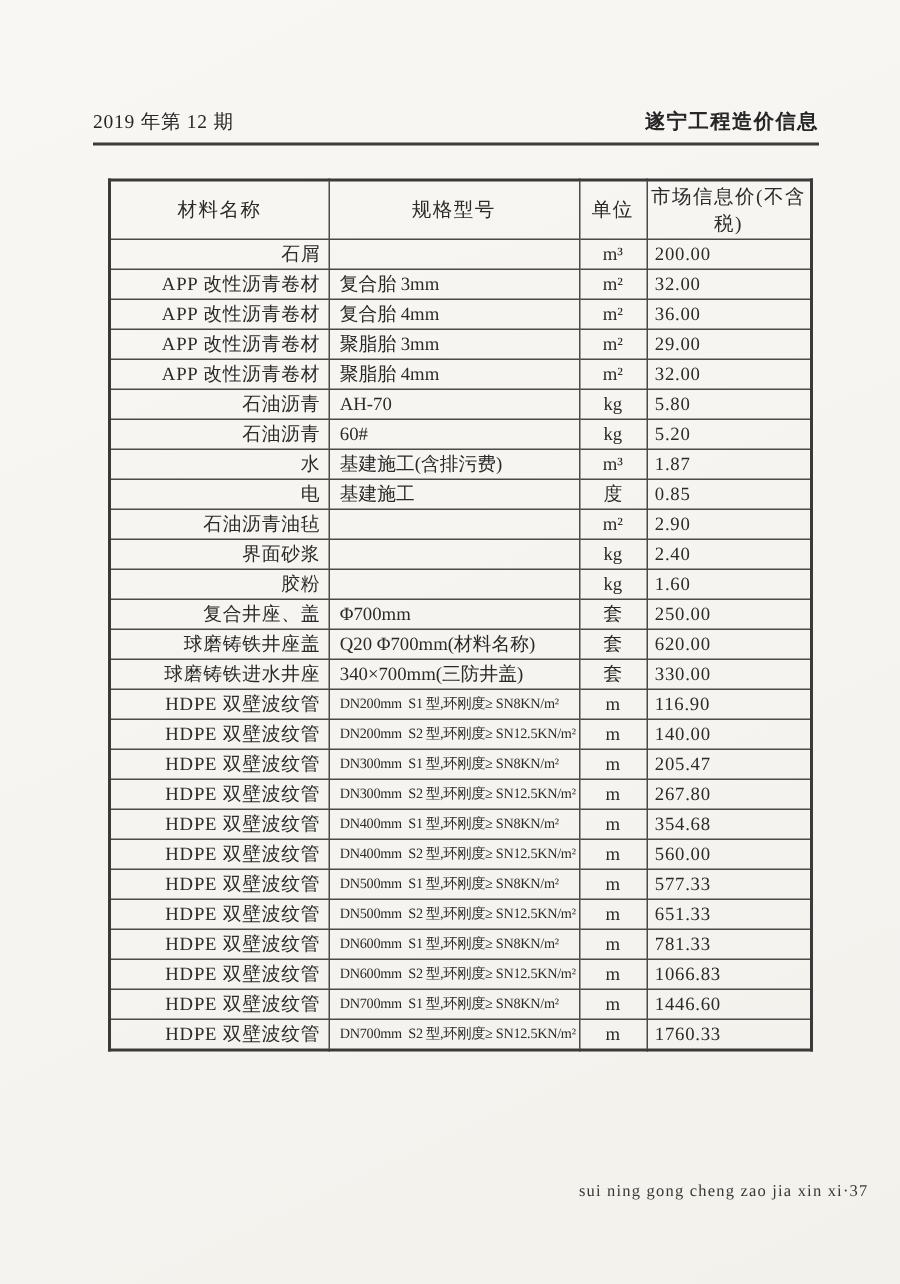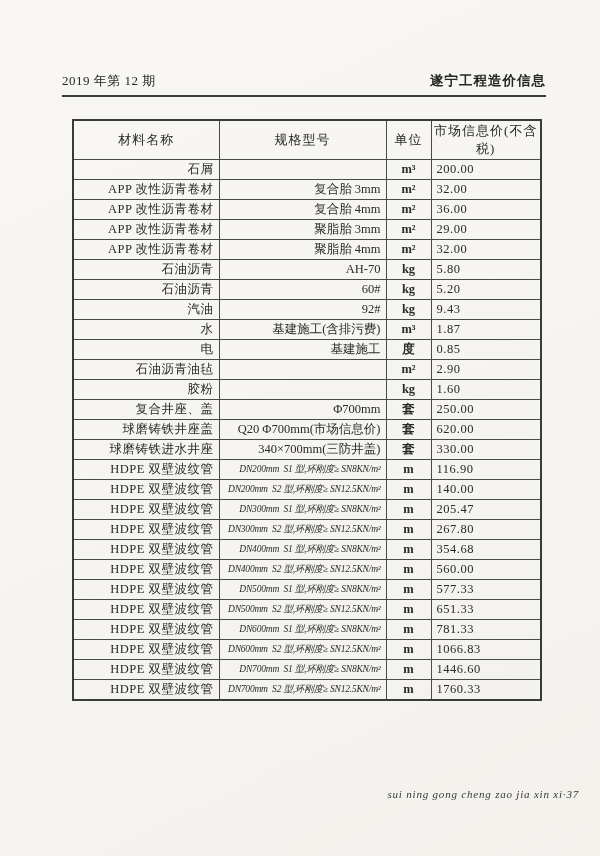--- a/index.html
+++ b/index.html
@@ -41,29 +41,29 @@
     letter-spacing:1px;
     color:#2a2a2a;
   }
   .price-table td {
     height:19px;
     font-size:12.5px;
     padding:0 5px;
     color:#2a2a2a;
   }
   td.cell-name  { padding-left:8px;  text-align:right; letter-spacing:0.5px; }
-  td.cell-spec  { padding-left:7px;  text-align:right; white-space:pre; }
-  td.cell-spec.small { font-size:9.5px; letter-spacing:-0.2px;font-style:italic; }
-  td.cell-unit  { text-align:center;font-weight:bold; }
+  td.cell-spec  { padding-left:7px;  text-align:left; white-space:pre; }
+  td.cell-spec.small { font-size:9.5px; letter-spacing:-0.2px; }
+  td.cell-unit  { text-align:center; }
   td.cell-price { text-align:left; letter-spacing:0.5px; }
 
   
   .page-footer {
     position:absolute; top:788px; right:60px;
-    font-size:11px; letter-spacing:0.8px; color:#383838;font-style:italic;
+    font-size:11px; letter-spacing:0.8px; color:#383838;
   }
 </style>
 </head>
 <body>
 
 <div class="page">
 
   <div class="page-header">
     <span class="issue-label">2019 年第 12 期</span>
     <span class="publication-title">遂宁工程造价信息</span>
@@ -121,58 +121,58 @@
       <td class="cell-unit">kg</td>
       <td class="cell-price">5.80</td>
     </tr>
         <tr>
       <td class="cell-name">石油沥青</td>
       <td class="cell-spec">60#</td>
       <td class="cell-unit">kg</td>
       <td class="cell-price">5.20</td>
     </tr>
         <tr>
-      <td class="cell-name">汽油</td>
-      <td class="cell-spec">92#</td>
-      <td class="cell-unit">kg</td>
-      <td class="cell-price">9.43</td>
-    </tr>
-        <tr>
       <td class="cell-name">水</td>
       <td class="cell-spec">基建施工(含排污费)</td>
       <td class="cell-unit">m³</td>
       <td class="cell-price">1.87</td>
     </tr>
         <tr>
       <td class="cell-name">电</td>
       <td class="cell-spec">基建施工</td>
       <td class="cell-unit">度</td>
       <td class="cell-price">0.85</td>
     </tr>
         <tr>
       <td class="cell-name">石油沥青油毡</td>
       <td class="cell-spec"></td>
       <td class="cell-unit">m²</td>
       <td class="cell-price">2.90</td>
     </tr>
         <tr>
+      <td class="cell-name">界面砂浆</td>
+      <td class="cell-spec"></td>
+      <td class="cell-unit">kg</td>
+      <td class="cell-price">2.40</td>
+    </tr>
+        <tr>
       <td class="cell-name">胶粉</td>
       <td class="cell-spec"></td>
       <td class="cell-unit">kg</td>
       <td class="cell-price">1.60</td>
     </tr>
         <tr>
       <td class="cell-name">复合井座、盖</td>
       <td class="cell-spec">Φ700mm</td>
       <td class="cell-unit">套</td>
       <td class="cell-price">250.00</td>
     </tr>
         <tr>
       <td class="cell-name">球磨铸铁井座盖</td>
-      <td class="cell-spec">Q20 Φ700mm(市场信息价)</td>
+      <td class="cell-spec">Q20 Φ700mm(材料名称)</td>
       <td class="cell-unit">套</td>
       <td class="cell-price">620.00</td>
     </tr>
         <tr>
       <td class="cell-name">球磨铸铁进水井座</td>
       <td class="cell-spec">340×700mm(三防井盖)</td>
       <td class="cell-unit">套</td>
       <td class="cell-price">330.00</td>
     </tr>
         <tr>

